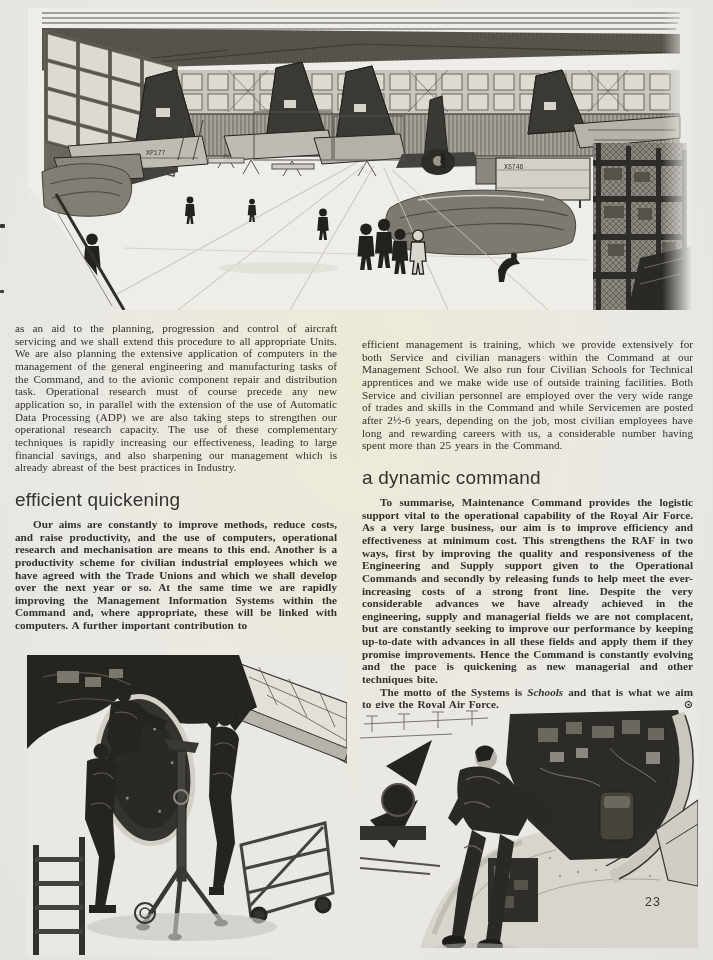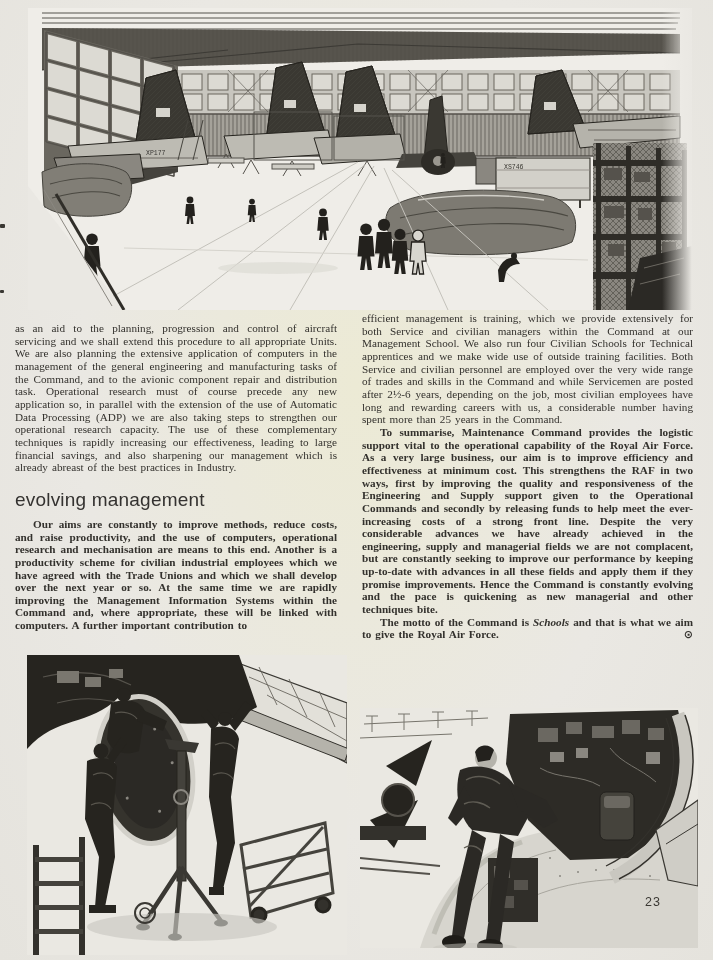--- a/index.html
+++ b/index.html
@@ -11,21 +11,21 @@
   .page{position:absolute;inset:0;
     background:radial-gradient(ellipse at 50% 40%, #ecead5 0%, #eae8e3 55%, #e5e3dd 100%);
   }
   .illo{position:absolute;}
   .illo svg{display:block;width:100%;height:100%;}
   .illo-hangar{left:28px;top:8px;width:664px;height:302px;}
   .illo-bl{left:27px;top:655px;width:320px;height:300px;}
   .illo-br{left:360px;top:708px;width:338px;height:240px;}
   .col{position:absolute;color:#33312d;}
   .col-left{left:15px;top:322px;width:322px;}
-  .col-right{left:362px;top:312px;width:331px;}
+  .col-right{left:362px;top:338px;width:331px;}
   .body-text{
     margin:0;font-size:11.2px;line-height:12.65px;text-align:justify;
     word-spacing:1.2px;color:#33312d;
   }
   .indent{text-indent:18px;font-weight:bold;}
   .section-heading{
     font-family:"Liberation Sans", sans-serif;font-weight:400;
     font-size:19px;line-height:22px;color:#343230;letter-spacing:0.2px;
     margin:15px 0 7px 0;
   }
@@ -264,28 +264,29 @@
         <path d="M28,186 L96,302" stroke="#302e29" stroke-width="3"></path>
         <path d="M16,182 L84,298" stroke="#8a8780" stroke-width="1"></path>
       </g>
 
       <rect x="634" y="0" width="30" height="302" fill="url(#fadeR)"></rect>
     </svg>
   </div>
 
   <div class="col col-left">
     <p class="body-text">as an aid to the planning, progression and control of aircraft servicing and we shall extend this procedure to all appropriate Units. We are also planning the extensive application of computers in the management of the general engineering and manufacturing tasks of the Command, and to the avionic component repair and distribution task. Operational research must of course precede any new application so, in parallel with the extension of the use of Automatic Data Processing (ADP) we are also taking steps to strengthen our operational research capacity. The use of these complementary techniques is rapidly increasing our effectiveness, leading to large financial savings, and also sharpening our management which is already abreast of the best practices in Industry.</p>
-    <h2 class="section-heading">evolving management</h2>
+    <h2 class="section-heading">efficient quickening</h2>
     <p class="body-text indent">Our aims are constantly to improve methods, reduce costs, and raise productivity, and the use of computers, operational research and mechanisation are means to this end. Another is a productivity scheme for civilian industrial employees which we have agreed with the Trade Unions and which we shall develop over the next year or so. At the same time we are rapidly improving the Management Information Systems within the Command and, where appropriate, these will be linked with computers. A further important contribution to</p>
   </div>
 
   <div class="col col-right">
     <p class="body-text">efficient management is training, which we provide extensively for both Service and civilian managers within the Command at our Management School. We also run four Civilian Schools for Technical apprentices and we make wide use of outside training facilities. Both Service and civilian personnel are employed over the very wide range of trades and skills in the Command and while Servicemen are posted after 2½-6 years, depending on the job, most civilian employees have long and rewarding careers with us, a considerable number having spent more than 25 years in the Command.</p>
+    <h2 class="section-heading">a dynamic command</h2>
     <p class="body-text indent">To summarise, Maintenance Command provides the logistic support vital to the operational capability of the Royal Air Force. As a very large business, our aim is to improve efficiency and effectiveness at minimum cost. This strengthens the RAF in two ways, first by improving the quality and responsiveness of the Engineering and Supply support given to the Operational Commands and secondly by releasing funds to help meet the ever-increasing costs of a strong front line. Despite the very considerable advances we have already achieved in the engineering, supply and managerial fields we are not complacent, but are constantly seeking to improve our performance by keeping up-to-date with advances in all these fields and apply them if they promise improvements. Hence the Command is constantly evolving and the pace is quickening as new managerial and other techniques bite.</p>
-    <p class="body-text indent motto"><span>The motto of the Command is </span><em>Schools</em><span> and that is what we aim to give the Royal Air Force.</span><span class="end-mark">⊙</span></p>
+    <p class="body-text indent motto"><span>The motto of the Systems is </span><em>Schools</em><span> and that is what we aim to give the Royal Air Force.</span><span class="end-mark">⊙</span></p>
   </div>
 
   <div class="illo illo-bl">
     <svg viewBox="0 0 320 300" xmlns="http://www.w3.org/2000/svg">
       <rect width="320" height="300" fill="#eae8e2"></rect>
 
       <g>
         <polygon points="200,4 320,48 320,108 218,54" fill="#e2e0d9" stroke="#3a3833" stroke-width="1.2"></polygon>
         <path d="M222,22 L320,64 M240,40 L320,86 M232,12 L250,50 M262,24 L280,62 M292,36 L308,72" stroke="#6a675f" stroke-width="0.9" fill="none"></path>
         <polygon points="118,28 318,106 322,94 132,18" fill="#b5b3ab" stroke="#33312c" stroke-width="1"></polygon>

